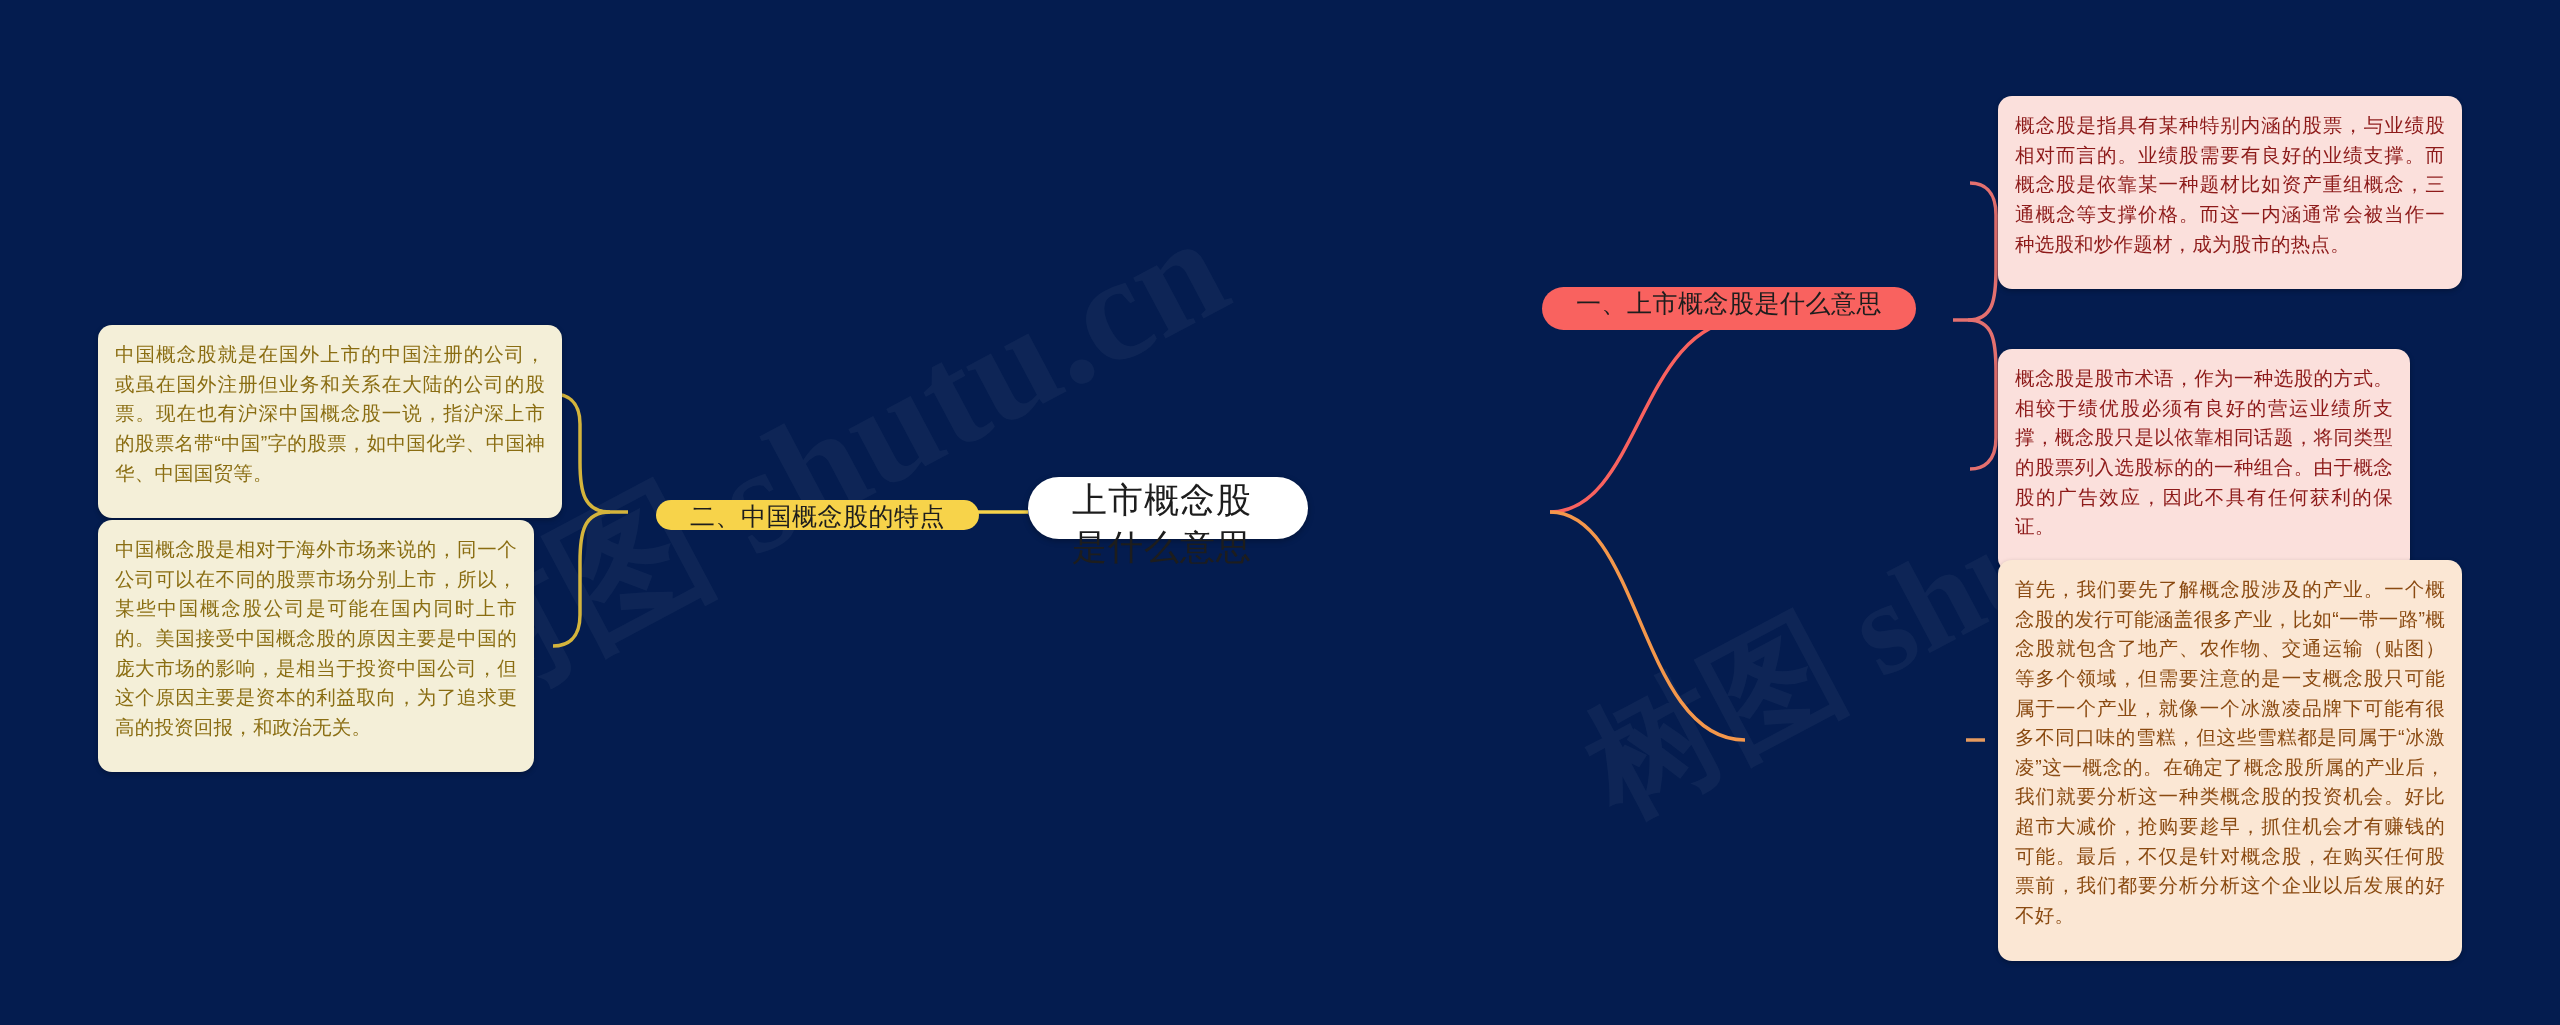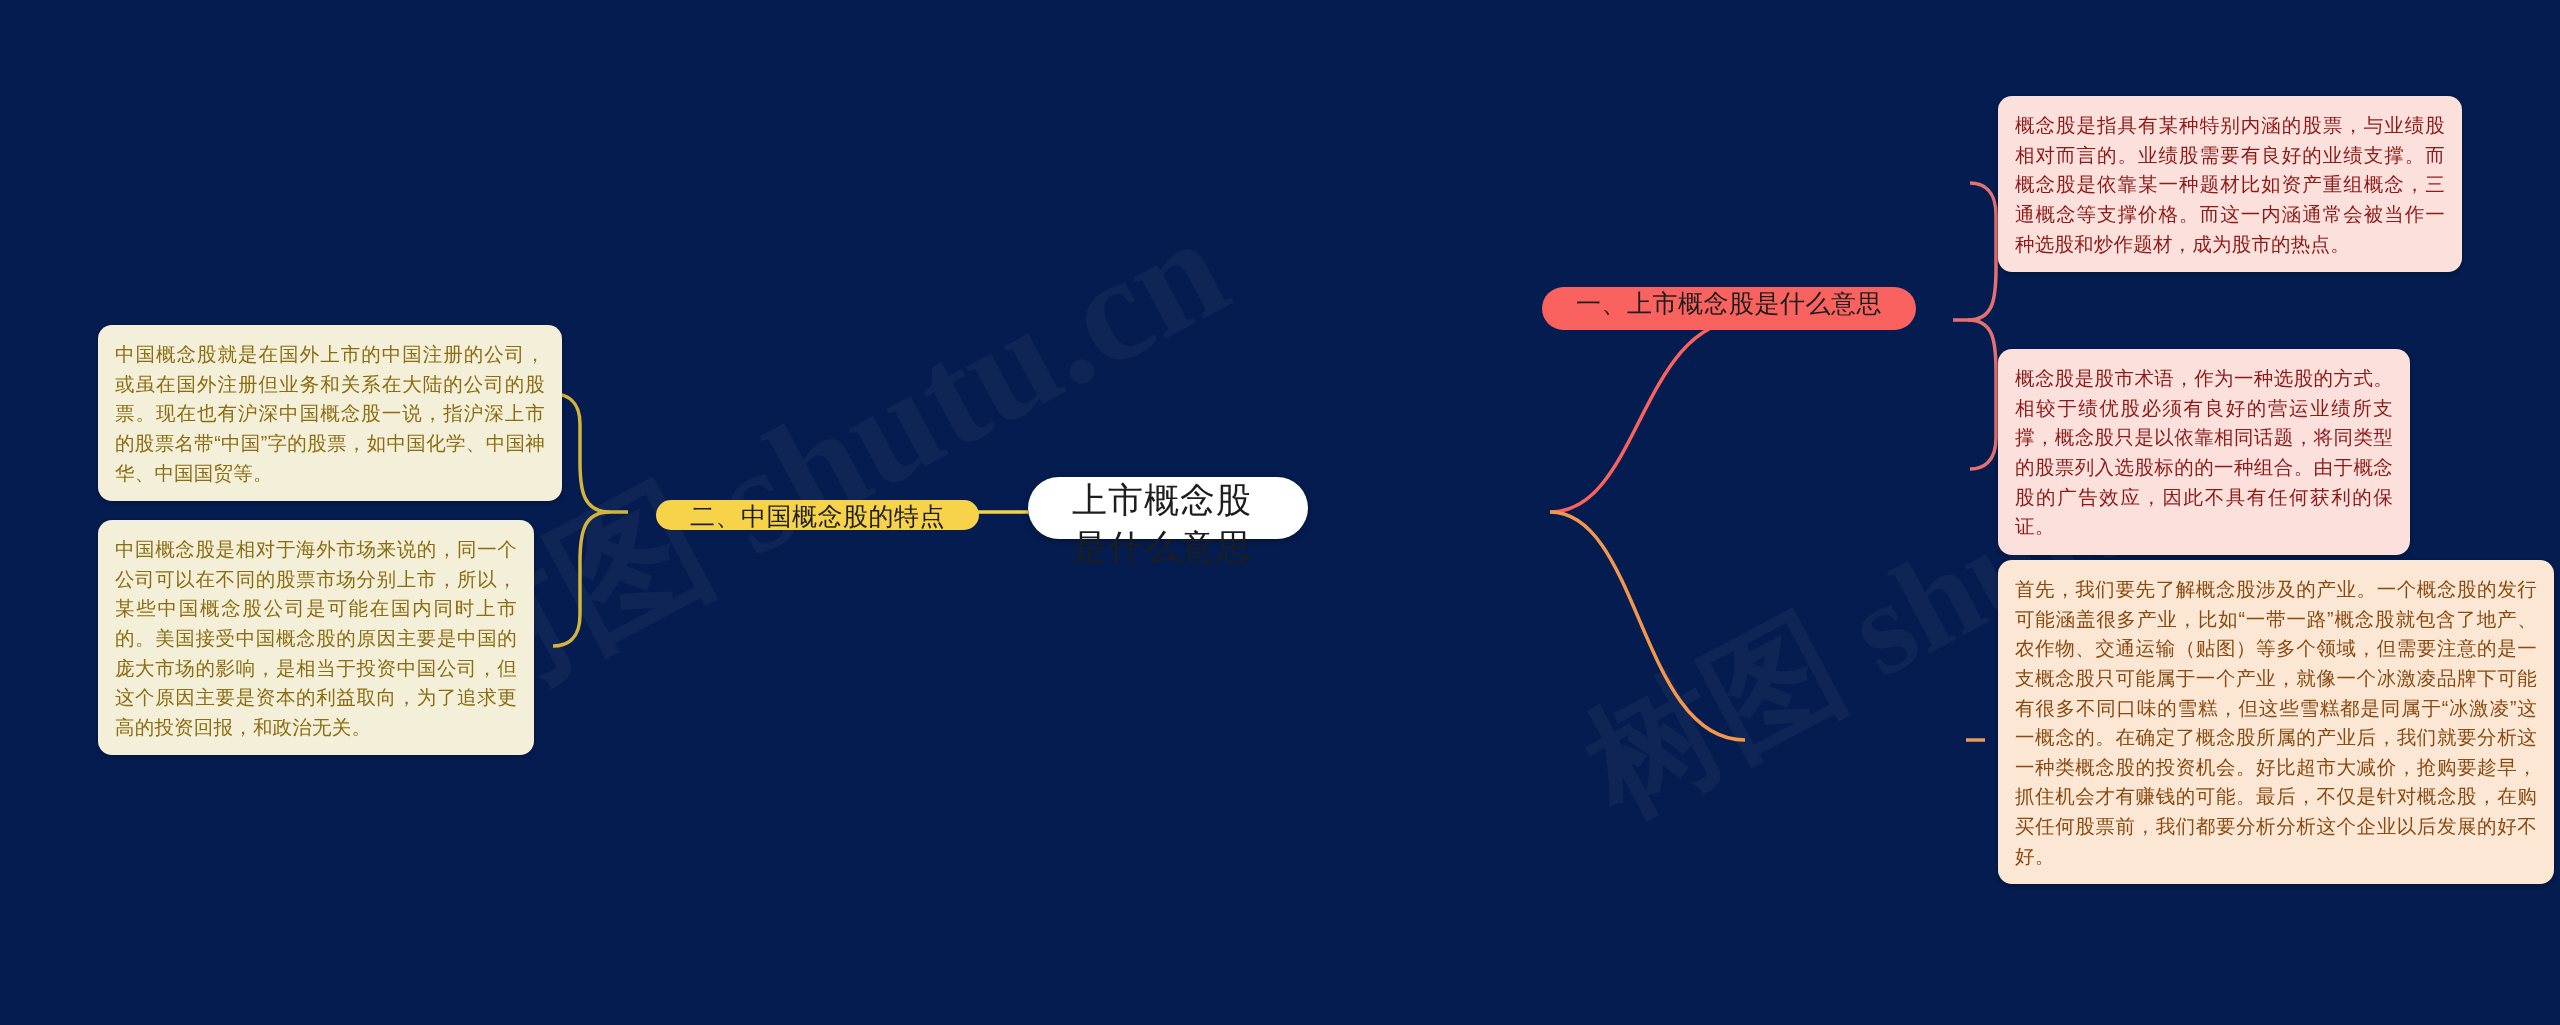--- a/index.html
+++ b/index.html
@@ -76,21 +76,21 @@
   .branch-1 { background: #f9625f; }
   .branch-2 { background: #f7d34a; }
   .branch-3 { background: #f4974b; }
 
   
   .card {
     position: absolute;
     z-index: 3;
     box-sizing: border-box;
     border-radius: 14px;
-    padding: 15px 17px 13px 17px;
+    padding: 15px 17px 30px 17px;
     font-size: 19.5px;
     line-height: 1.52;
     text-align: justify;
     text-justify: inter-ideograph;
     letter-spacing: 0.2px;
     word-break: break-all;
     box-shadow: 0 2px 5px rgba(0,0,0,0.26);
   }
   .card-red {
     background: #fbe0dc;
@@ -161,17 +161,17 @@
   </div>
 
   <div class="card card-yellow" style="left:98px; top:325px; width:464px;">
     <span>中国概念股就是在国外上市的中国注册的公司，或虽在国外注册但业务和关系在大陆的公司的股票。现在也有沪深中国概念股一说，指沪深上市的股票名带“中国”字的股票，如中国化学、中国神华、中国国贸等。</span>
   </div>
 
   <div class="card card-yellow" style="left:98px; top:520px; width:436px;">
     <span>中国概念股是相对于海外市场来说的，同一个公司可以在不同的股票市场分别上市，所以，某些中国概念股公司是可能在国内同时上市的。美国接受中国概念股的原因主要是中国的庞大市场的影响，是相当于投资中国公司，但这个原因主要是资本的利益取向，为了追求更高的投资回报，和政治无关。</span>
   </div>
 
-  <div class="card card-orange" style="left:1998px; top:560px; width:556px;">
+  <div class="card card-orange" style="left:1998px; top:560px; width:464px;">
     <span>首先，我们要先了解概念股涉及的产业。一个概念股的发行可能涵盖很多产业，比如“一带一路”概念股就包含了地产、农作物、交通运输（贴图）等多个领域，但需要注意的是一支概念股只可能属于一个产业，就像一个冰激凌品牌下可能有很多不同口味的雪糕，但这些雪糕都是同属于“冰激凌”这一概念的。在确定了概念股所属的产业后，我们就要分析这一种类概念股的投资机会。好比超市大减价，抢购要趁早，抓住机会才有赚钱的可能。最后，不仅是针对概念股，在购买任何股票前，我们都要分析分析这个企业以后发展的好不好。</span>
   </div>
 
 </div>
 
 </body></html>

